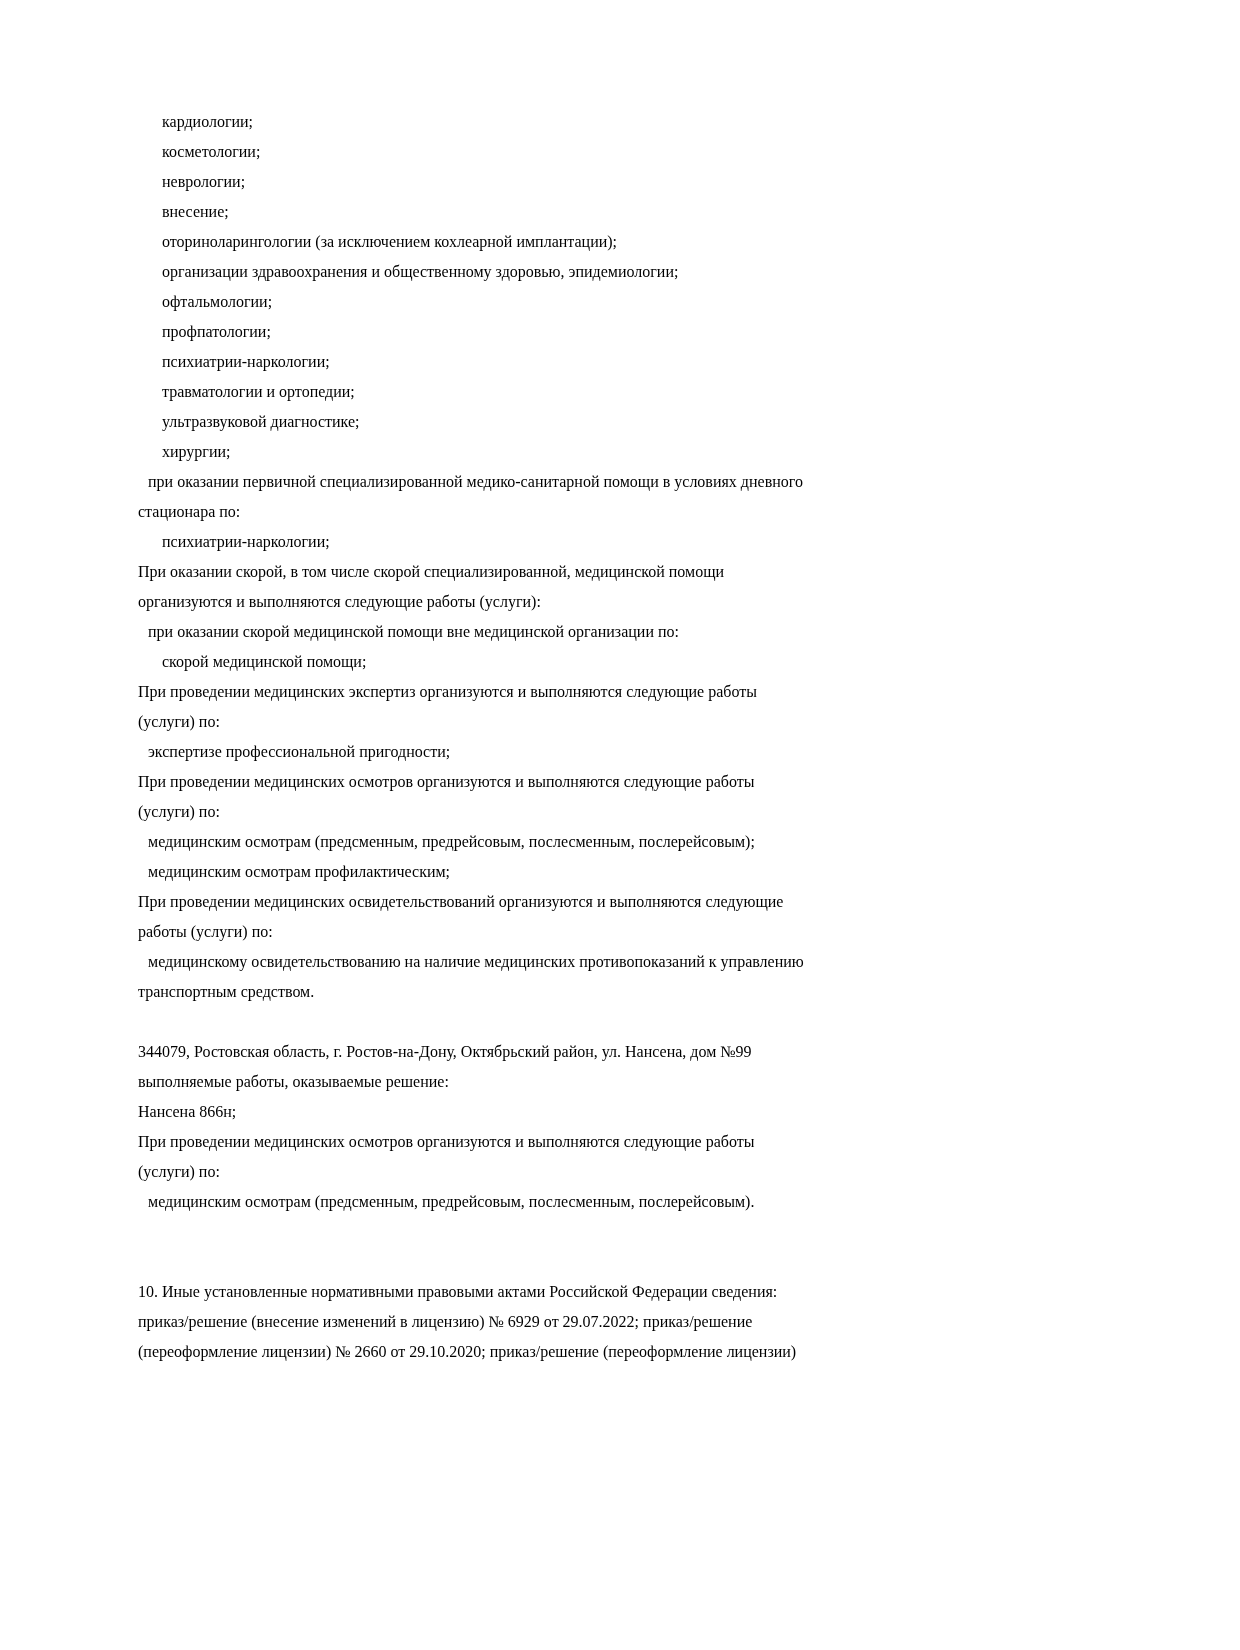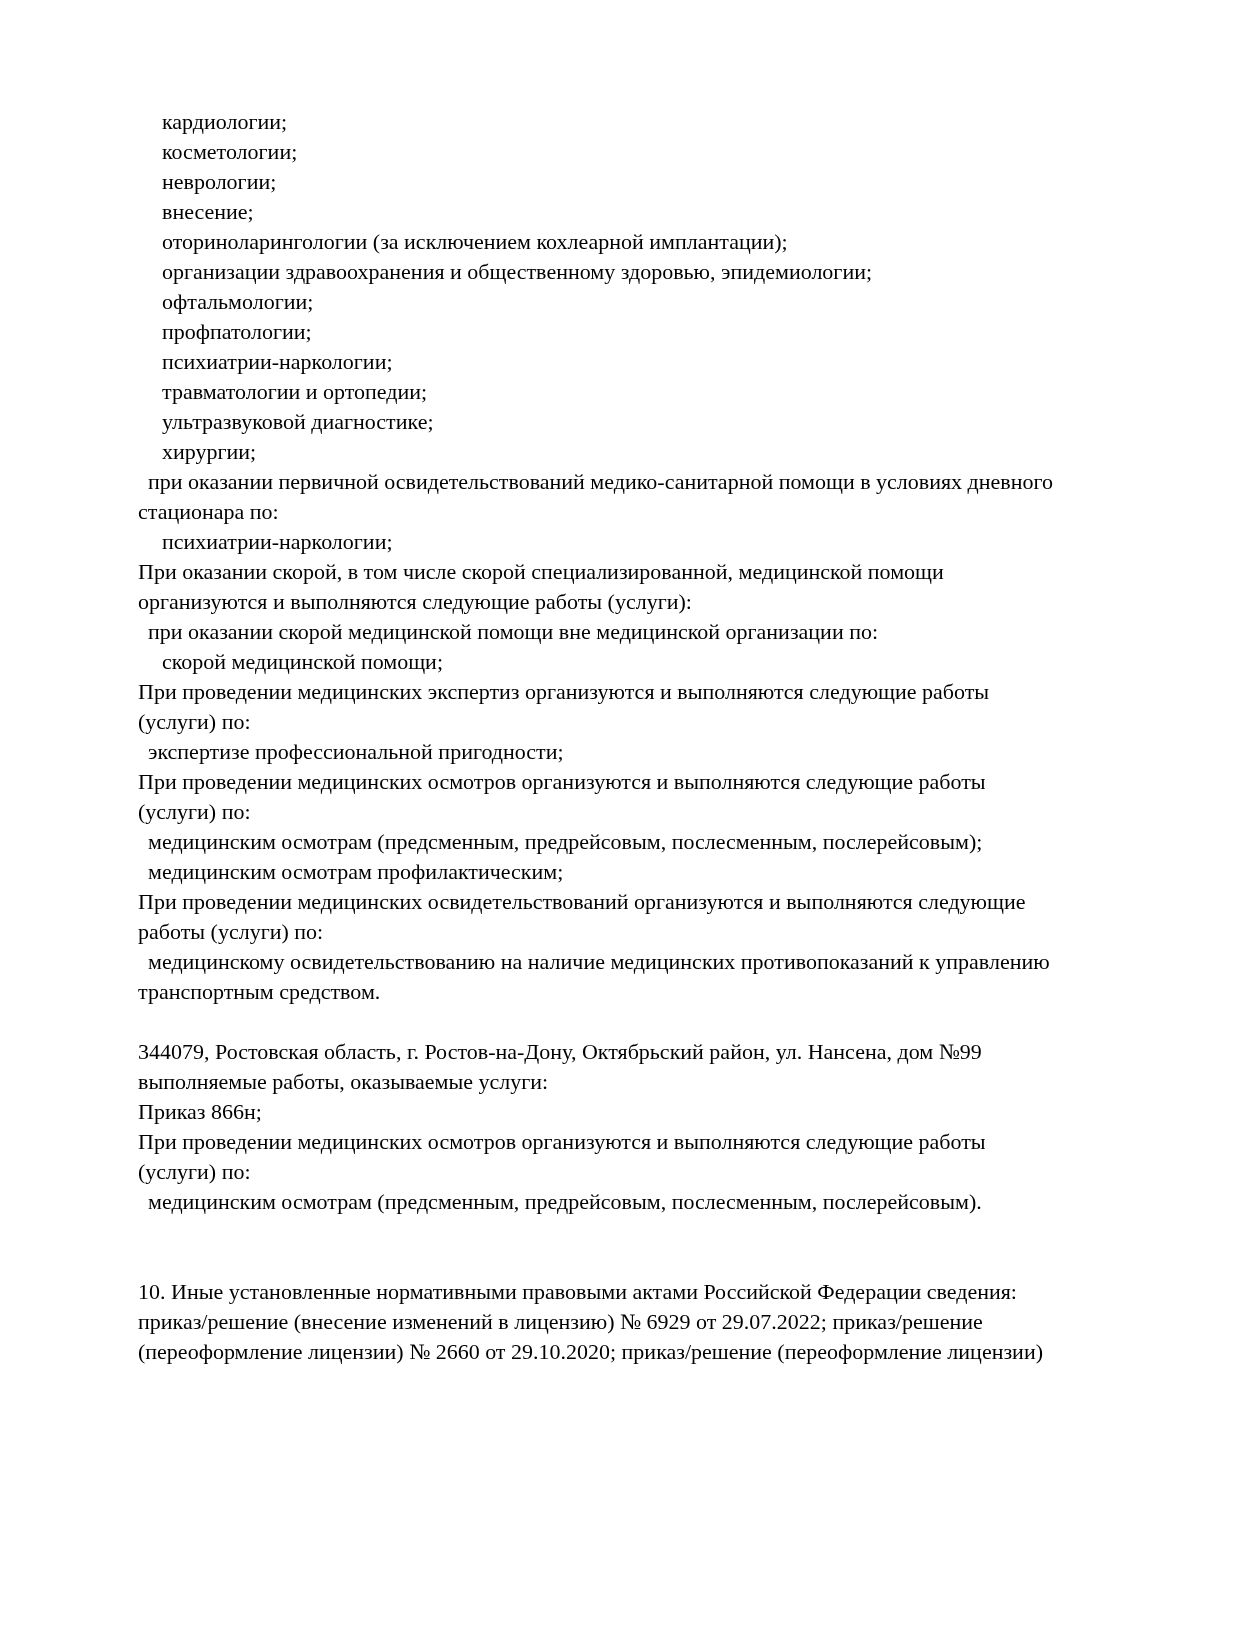--- a/index.html
+++ b/index.html
@@ -12,21 +12,21 @@
   }
   .page {
     box-sizing: border-box;
     width: 1240px;
     height: 1650px;
     padding: 107px 110px 0 138px;
     background: #ffffff;
     overflow: hidden;
   }
   .line {
-    font-size: 22px;
+    font-size: 16px;
     line-height: 30px;
     min-height: 30px;
     white-space: pre-wrap;
     color: #000000;
   }
   .ind1 { padding-left: 10px; }
   .ind2 { padding-left: 24px; }
 </style>
 </head>
 <body>
@@ -37,42 +37,42 @@
   <div class="line ind2">неврологии;</div>
   <div class="line ind2">внесение;</div>
   <div class="line ind2">оториноларингологии (за исключением кохлеарной имплантации);</div>
   <div class="line ind2">организации здравоохранения и общественному здоровью, эпидемиологии;</div>
   <div class="line ind2">офтальмологии;</div>
   <div class="line ind2">профпатологии;</div>
   <div class="line ind2">психиатрии-наркологии;</div>
   <div class="line ind2">травматологии и ортопедии;</div>
   <div class="line ind2">ультразвуковой диагностике;</div>
   <div class="line ind2">хирургии;</div>
-  <div class="line ind1">при оказании первичной освидетельствований медико-санитарной помощи в условиях дневного</div>
+  <div class="line ind1">при оказании первичной специализированной медико-санитарной помощи в условиях дневного</div>
   <div class="line">стационара по:</div>
   <div class="line ind2">психиатрии-наркологии;</div>
   <div class="line">При оказании скорой, в том числе скорой специализированной, медицинской помощи</div>
   <div class="line">организуются и выполняются следующие работы (услуги):</div>
   <div class="line ind1">при оказании скорой медицинской помощи вне медицинской организации по:</div>
   <div class="line ind2">скорой медицинской помощи;</div>
   <div class="line">При проведении медицинских экспертиз организуются и выполняются следующие работы</div>
   <div class="line">(услуги) по:</div>
   <div class="line ind1">экспертизе профессиональной пригодности;</div>
   <div class="line">При проведении медицинских осмотров организуются и выполняются следующие работы</div>
   <div class="line">(услуги) по:</div>
   <div class="line ind1">медицинским осмотрам (предсменным, предрейсовым, послесменным, послерейсовым);</div>
   <div class="line ind1">медицинским осмотрам профилактическим;</div>
   <div class="line">При проведении медицинских освидетельствований организуются и выполняются следующие</div>
   <div class="line">работы (услуги) по:</div>
   <div class="line ind1">медицинскому освидетельствованию на наличие медицинских противопоказаний к управлению</div>
   <div class="line">транспортным средством.</div>
   <div class="line"></div>
   <div class="line">344079, Ростовская область, г. Ростов-на-Дону, Октябрьский район, ул. Нансена, дом №99</div>
-  <div class="line">выполняемые работы, оказываемые услуги:</div>
-  <div class="line">Приказ 866н;</div>
+  <div class="line">выполняемые работы, оказываемые решение:</div>
+  <div class="line">Нансена 866н;</div>
   <div class="line">При проведении медицинских осмотров организуются и выполняются следующие работы</div>
   <div class="line">(услуги) по:</div>
   <div class="line ind1">медицинским осмотрам (предсменным, предрейсовым, послесменным, послерейсовым).</div>
   <div class="line"></div>
   <div class="line"></div>
   <div class="line">10. Иные установленные нормативными правовыми актами Российской Федерации сведения:</div>
   <div class="line">приказ/решение (внесение изменений в лицензию) № 6929 от 29.07.2022; приказ/решение</div>
   <div class="line">(переоформление лицензии) № 2660 от 29.10.2020; приказ/решение (переоформление лицензии)</div>
 </main>
 

